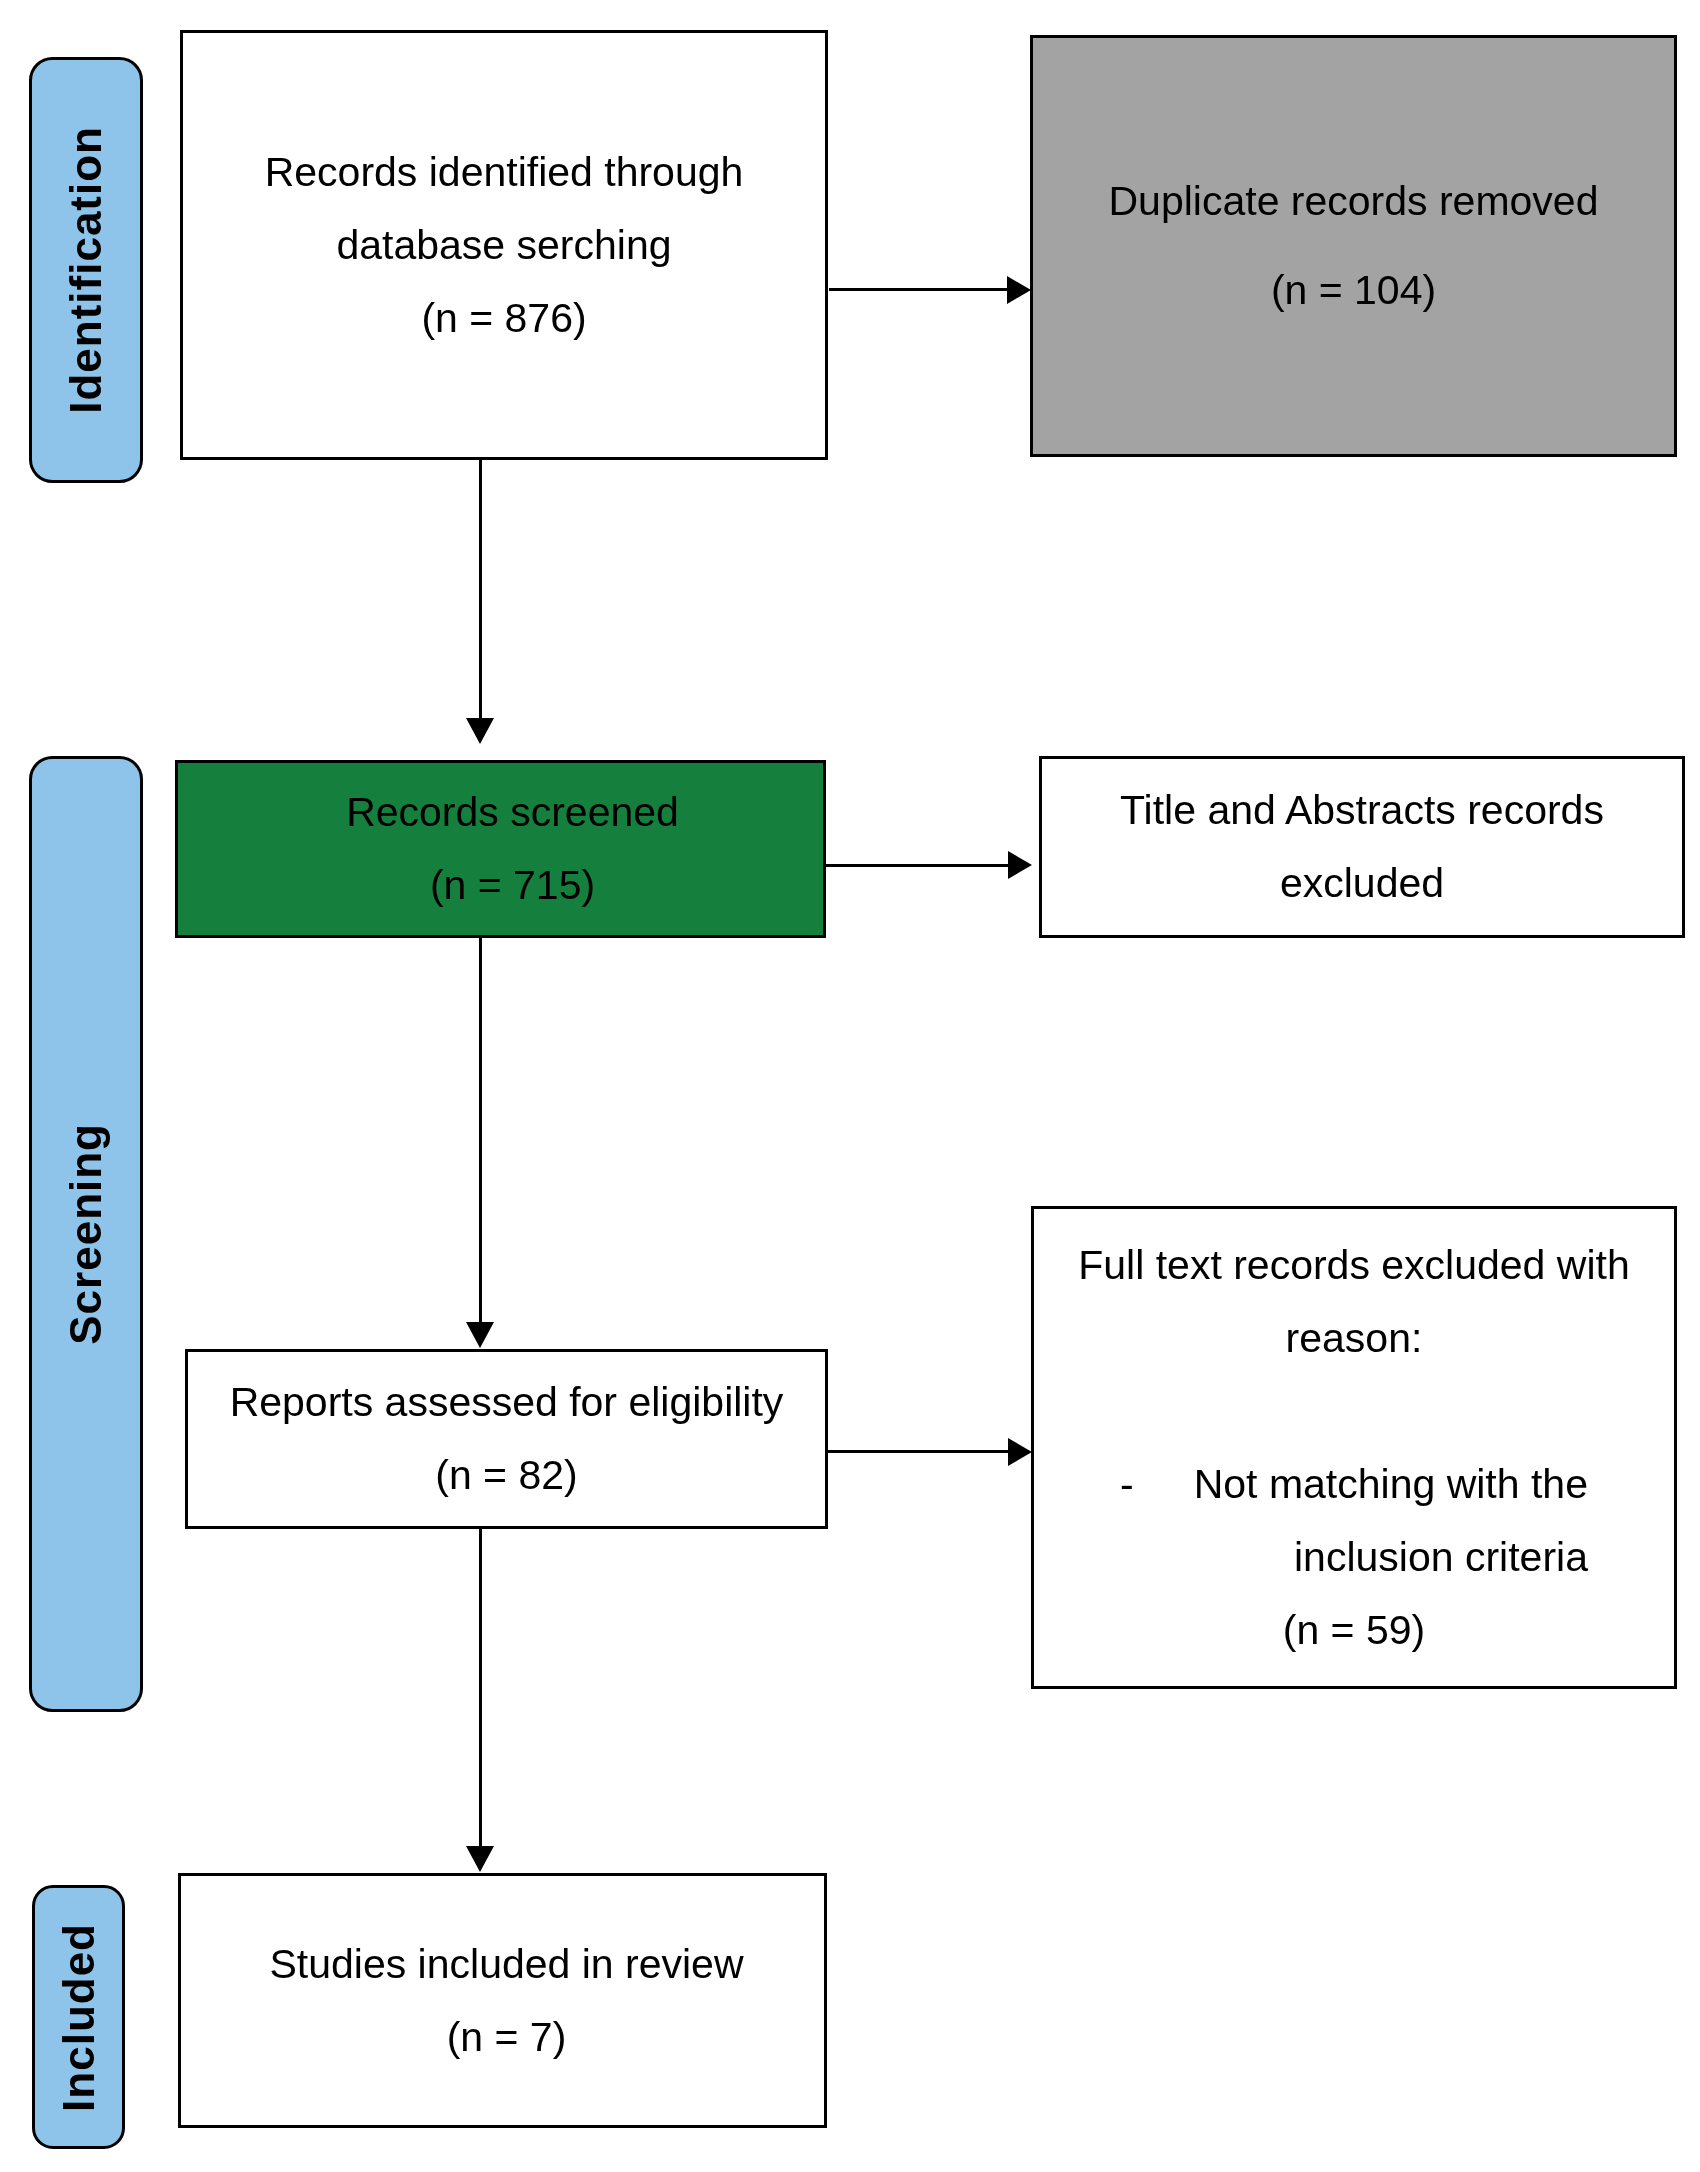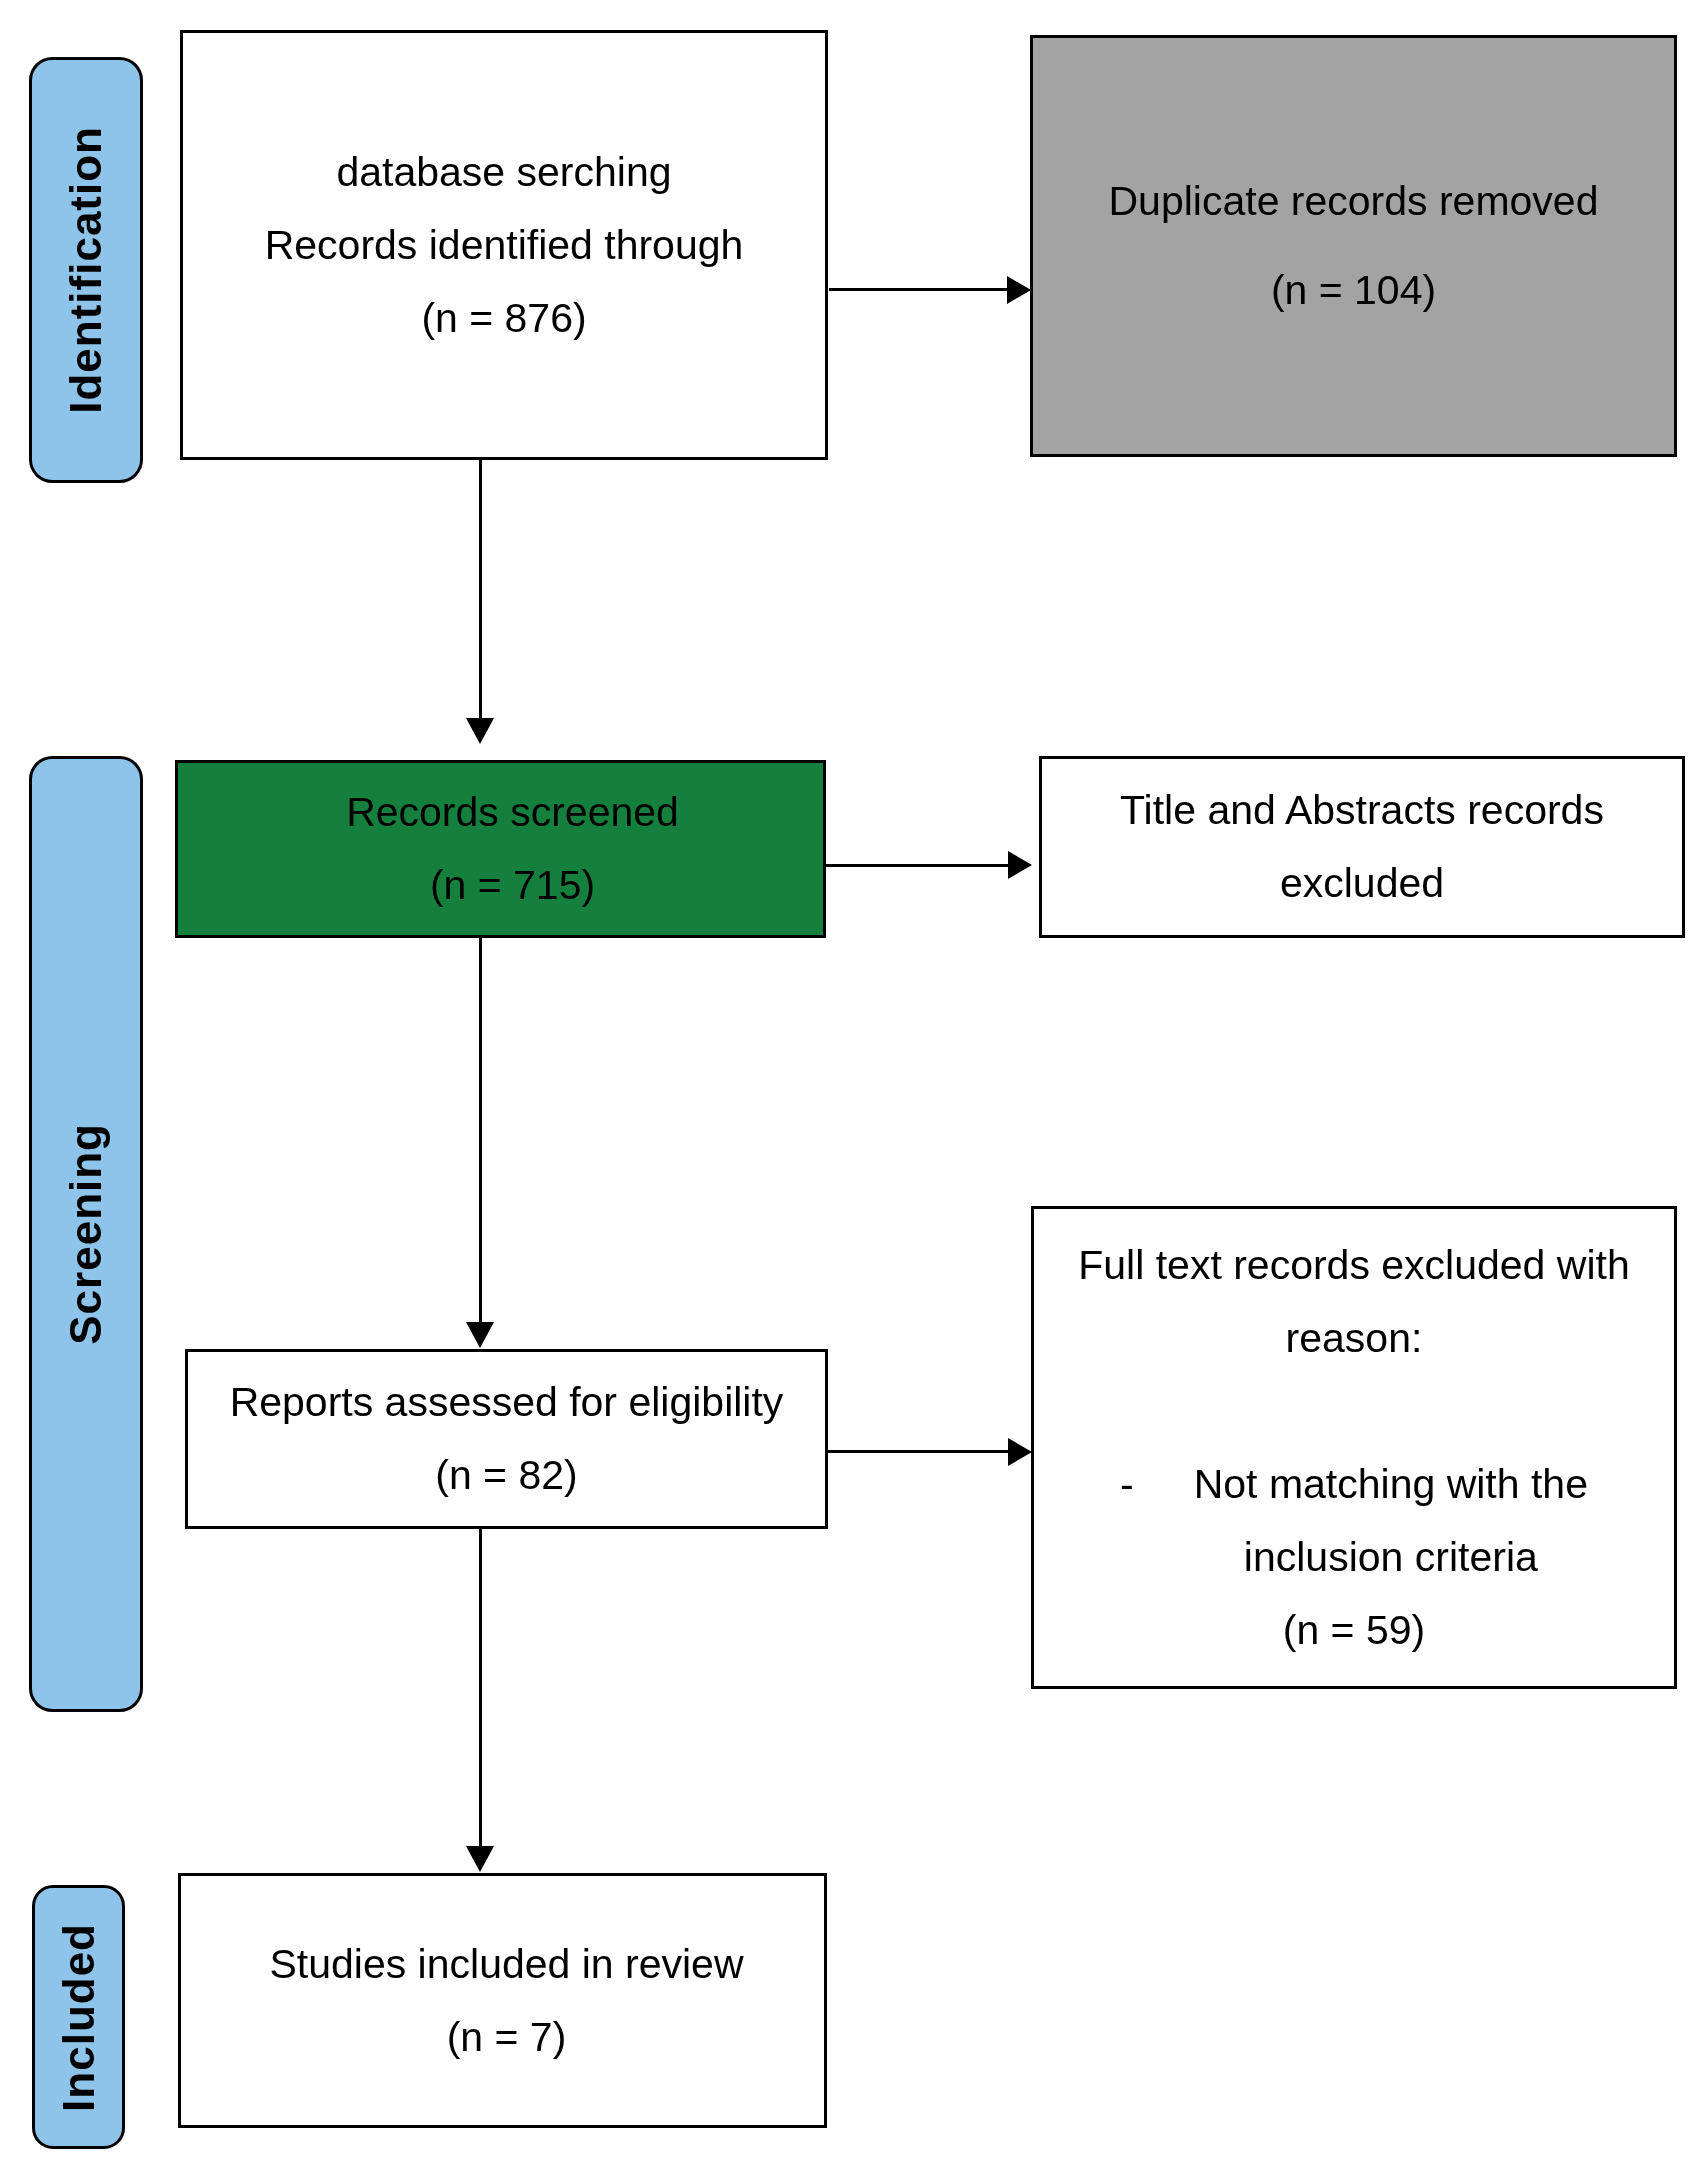--- a/index.html
+++ b/index.html
@@ -56,21 +56,21 @@
   
   .fbox.reason-box { justify-content: center; }
   .bullet-row {
     display: flex;
     flex-direction: row;
     justify-content: center;
     align-items: flex-start;
     margin-top: 73px;
   }
   .bullet-marker { margin-right: 60px; }
-  .bullet-text { text-align: center; }
+  .bullet-text { text-align: right; }
 
   
   .aline { position: absolute; background: #000; }
   .head-right {
     position: absolute; width: 0; height: 0;
     border-top: 14px solid transparent;
     border-bottom: 14px solid transparent;
     border-left: 24.5px solid #000;
   }
   .head-down {
@@ -91,22 +91,22 @@
 
   <div class="stage" style="left: 29px; top: 756px; width: 114px; height: 956px; background: rgb(142, 196, 233); border-color: rgb(0, 0, 0);">
     <div class="stage-label">Screening</div>
   </div>
 
   <div class="stage" style="left: 32px; top: 1885px; width: 93px; height: 264px; border-radius: 21px; background: rgb(142, 196, 233); border-color: rgb(0, 0, 0);">
     <div class="stage-label">Included</div>
   </div>
 
   <div class="fbox" style="left: 180px; top: 30px; width: 648px; height: 430px; background: rgb(255, 255, 255); border-color: rgb(0, 0, 0);">
+    <div class="line">Records identified through</div>
     <div class="line">database serching</div>
-    <div class="line">Records identified through</div>
     <div class="line">(n = 876)</div>
   </div>
 
   <div class="fbox" style="left: 1030px; top: 35px; width: 647px; height: 422px; background: #a3a3a3; border-color: rgb(0, 0, 0); gap: 16px;">
     <div class="line">Duplicate records removed</div>
     <div class="line">(n = 104)</div>
   </div>
 
   <div class="fbox" style="left: 175px; top: 760px; width: 651px; height: 178px; background: #15803d; border-color: rgb(0, 0, 0); padding-left: 24px;">
     <div class="line">Records screened</div>

